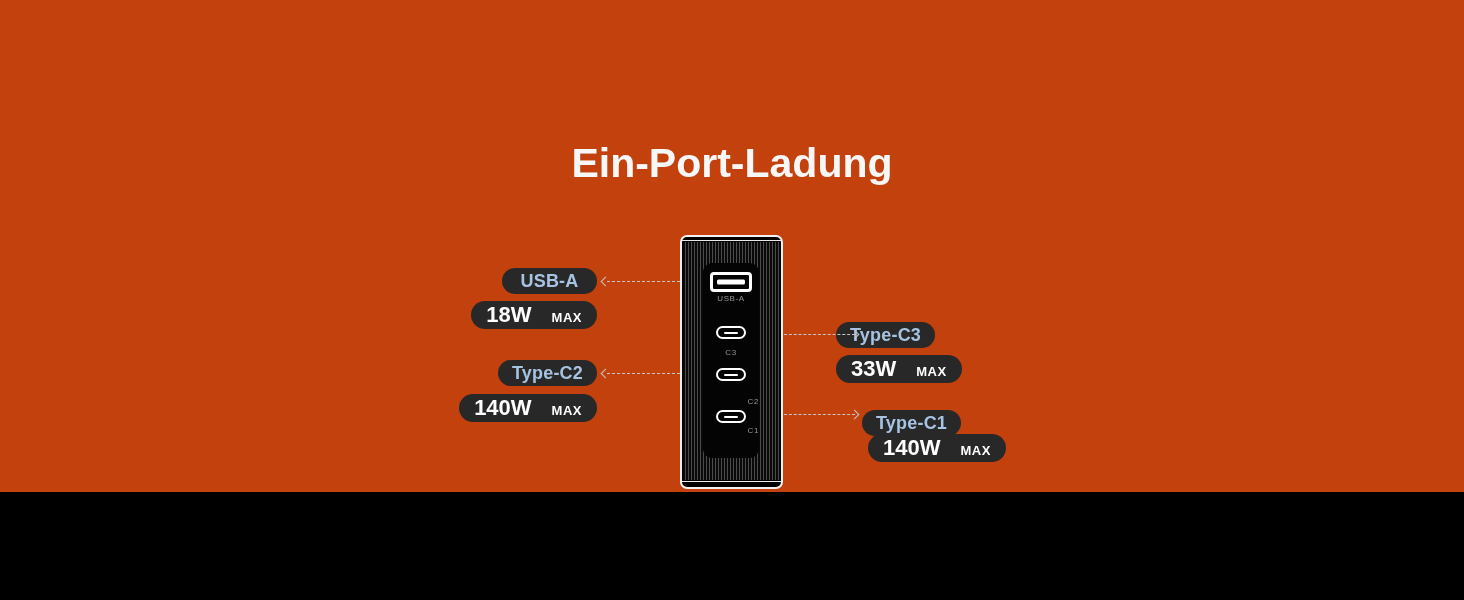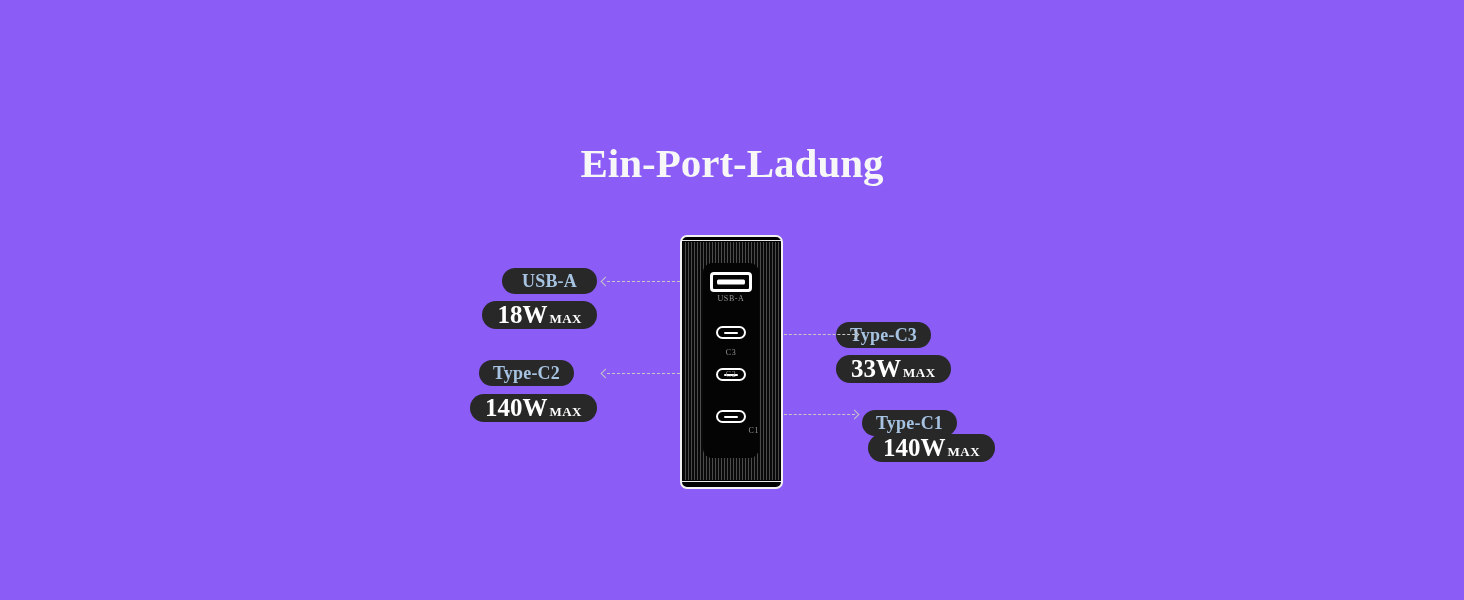--- a/index.html
+++ b/index.html
@@ -1,18 +1,18 @@
 <!DOCTYPE html>
 <html><head>
 <meta charset="utf-8">
 <style>
   html,body { margin:0; padding:0; background:#000; }
   .stage {
-    position:relative; width:1464px; height:600px; background:#8b5cf6;
-    font-family:Liberation Serif, serif; overflow:hidden;
+    position:relative; width:1464px; height:492px; background:#c2410c;
+    font-family:Liberation Sans, sans-serif; overflow:hidden;
   }
   
   .title {
     position:absolute; left:0; right:0; top:112px; text-align:center;
     color:#f7f7f7; font-size:41px; font-weight:700; line-height:48px; letter-spacing:0;
   }
   
   .charger {
     position:absolute; left:680px; top:235px; width:103px; height:254px;
     box-sizing:border-box; border:2px solid #f2f2f2; border-radius:7px; background:#000;
@@ -44,39 +44,39 @@
     position:absolute; left:50%; top:50%; transform:translate(-50%,-50%);
     width:14px; height:2px; background:#ffffff; border-radius:1px;
   }
   .port-c.c3 { top:63px; }  .port-c.c2 { top:105px; }  .port-c.c1 { top:147px; }
   .port-label {
     width:100%; text-align:center; color:#969696; font-size:8px;
     letter-spacing:0.6px; line-height:10px; white-space:nowrap;
   }
   .port-label.la  { top:31px;  }
   .port-label.lc3 { top:85px;  }
-  .port-label.lc2 { top:107px; }
+  .port-label.lc2 { top:134px;text-align:right; }
   .port-label.lc1 { top:163px;text-align:right; }
   
   .name-pill {
     position:absolute; height:26px; min-width:95px; box-sizing:border-box; padding:0 14px;
     background:#282828; border-radius:13px; display:flex; align-items:center; justify-content:center;
     color:#a7c3e2; font-size:18px; font-weight:600; letter-spacing:0.2px; white-space:nowrap;
   }
   .watt-pill {
     position:absolute; height:28px; box-sizing:border-box; padding:0 15px;
     background:#282828; border-radius:14px; display:flex; align-items:baseline; justify-content:center;
     color:#ffffff; font-weight:700; white-space:nowrap;
   }
-  .watt-pill .watt { font-size:25px; line-height:27px;text-align:right; }
-  .watt-pill .max  { font-size:13px; margin-left:2px; letter-spacing:0.5px; }
+  .watt-pill .watt { font-size:22px; line-height:27px;text-align:right; }
+  .watt-pill .max  { font-size:13px; margin-left:20px; letter-spacing:0.5px; }
   
   .np-usba { right:867px; top:268px; }
   .wp-usba { right:867px; top:301px; }
-  .np-c2   { right:890px; top:360px; }
+  .np-c2   { right:867px; top:360px; }
   .wp-c2   { right:867px; top:394px; }
   .np-c3   { left:836px;  top:322px; }
   .wp-c3   { left:836px;  top:355px; }
   .np-c1   { left:862px;  top:410px; }
   .wp-c1   { left:868px;  top:434px; }
   
   .arrow-line { position:absolute; height:0; border-top:1px dashed #c6c6c6; }
   .al-usba { left:607px; top:281px; width:73px; }
   .al-c2   { left:607px; top:373px; width:73px; }
   .al-c3   { left:784px; top:334px; width:71px; }

